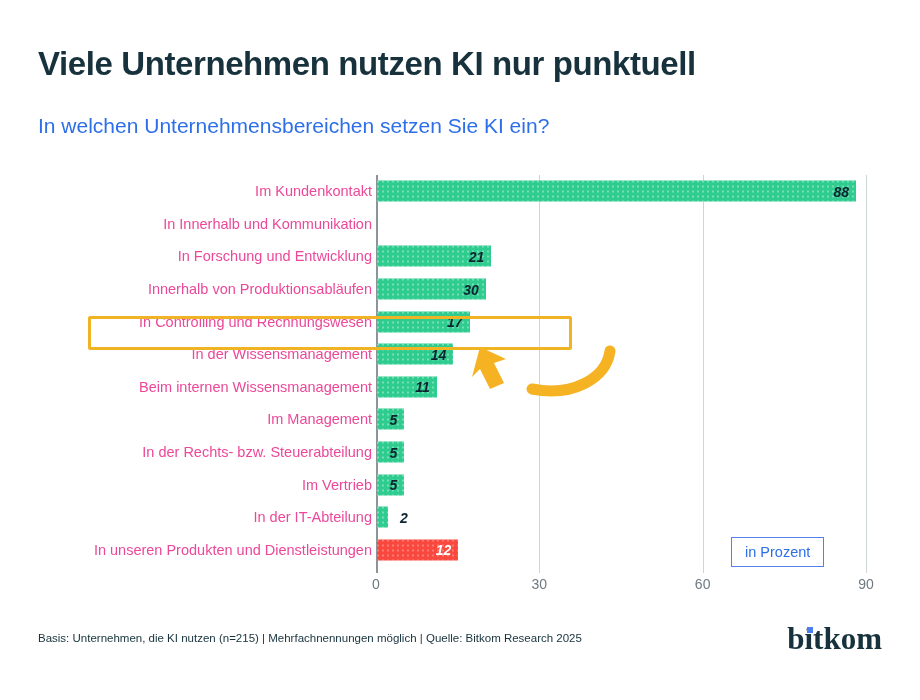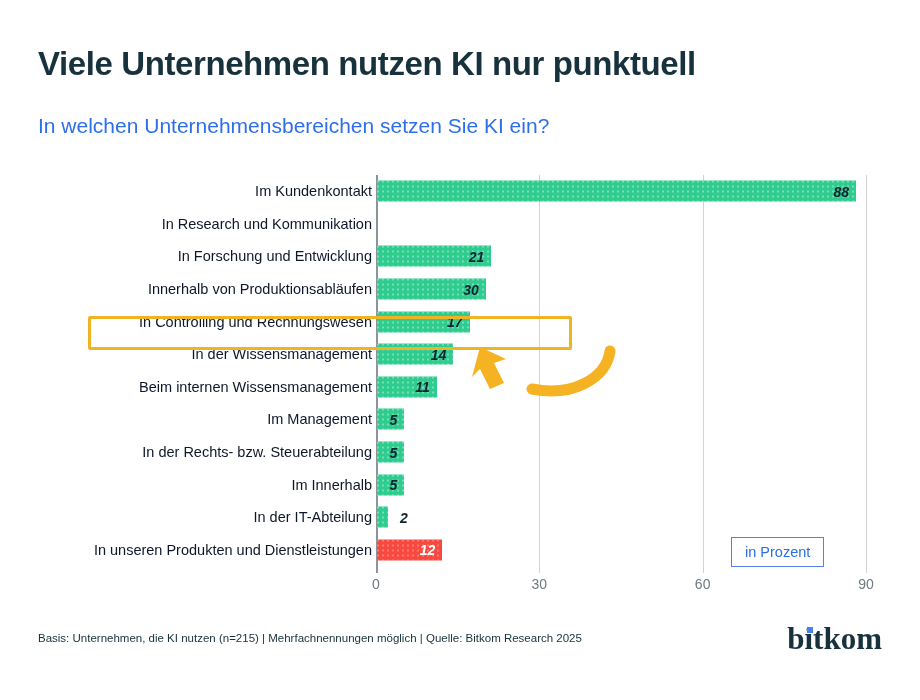--- a/index.html
+++ b/index.html
@@ -55,39 +55,40 @@
   }
 
   .rows{position:absolute;left:0;top:0;width:920px;}
   .row{
     position:absolute;left:0;width:920px;height:32.6px;
   }
   .cat{
     position:absolute;right:548px;
     top:50%;transform:translateY(-50%);
     font-size:14.5px;
-    color:#0f172a;
+    color:#ec4899;
     white-space:nowrap;
     text-align:center;
   }
   .barwrap{
     position:absolute;left:377px;
     top:50%;transform:translateY(-50%);
     height:21px;
   }
   .bar{
     position:relative;height:21px;
     background-color:#2ecc8f;
     background-image:radial-gradient(circle at 1px 1px,rgba(255,255,255,.35) 1px,transparent 1.2px);
     background-size:5px 5px;
     font-style:italic;
   }
   .bar.neg{
     background-color:#f9483e;
     background-image:radial-gradient(circle at 1px 1px,rgba(255,255,255,.28) 1px,transparent 1.2px);
+    padding-left:16px;
   }
   .val{
     position:absolute;right:7px;top:50%;
     transform:translateY(-50%);
     font-size:14px;font-weight:bold;
     color:#0d2430;
     white-space:nowrap;
   }
   .val.onwhite{color:#0d2430;right:-20px;}
   .val.light{color:#ffffff;}
@@ -161,21 +162,21 @@
     <div class="rows" id="rows">
         <div class="row" style="top: 0px;">
           <div class="cat">Im Kundenkontakt</div>
           <div class="barwrap" style="width: 479.111px;">
             <div class="bar" style="width: 100%;">
               <div class="val">88</div>
             </div>
           </div>
         </div>
         <div class="row" style="top: 32.6px;">
-          <div class="cat">In Research und Kommunikation</div>
+          <div class="cat">In Innerhalb und Kommunikation</div>
         </div>
         <div class="row" style="top: 65.2px;">
           <div class="cat">In Forschung und Entwicklung</div>
           <div class="barwrap" style="width: 114.333px;">
             <div class="bar" style="width: 100%;">
               <div class="val">21</div>
             </div>
           </div>
         </div>
         <div class="row" style="top: 97.8px;">
@@ -220,21 +221,21 @@
         </div>
         <div class="row" style="top: 260.8px;">
           <div class="cat">In der Rechts- bzw. Steuerabteilung</div>
           <div class="barwrap" style="width: 27.2222px;">
             <div class="bar" style="width: 100%;">
               <div class="val">5</div>
             </div>
           </div>
         </div>
         <div class="row" style="top: 293.4px;">
-          <div class="cat">Im Innerhalb</div>
+          <div class="cat">Im Vertrieb</div>
           <div class="barwrap" style="width: 27.2222px;">
             <div class="bar" style="width: 100%;">
               <div class="val">5</div>
             </div>
           </div>
         </div>
         <div class="row" style="top: 326px;">
           <div class="cat">In der IT-Abteilung</div>
           <div class="barwrap" style="width: 10.8889px;">
             <div class="bar" style="width: 100%;">

